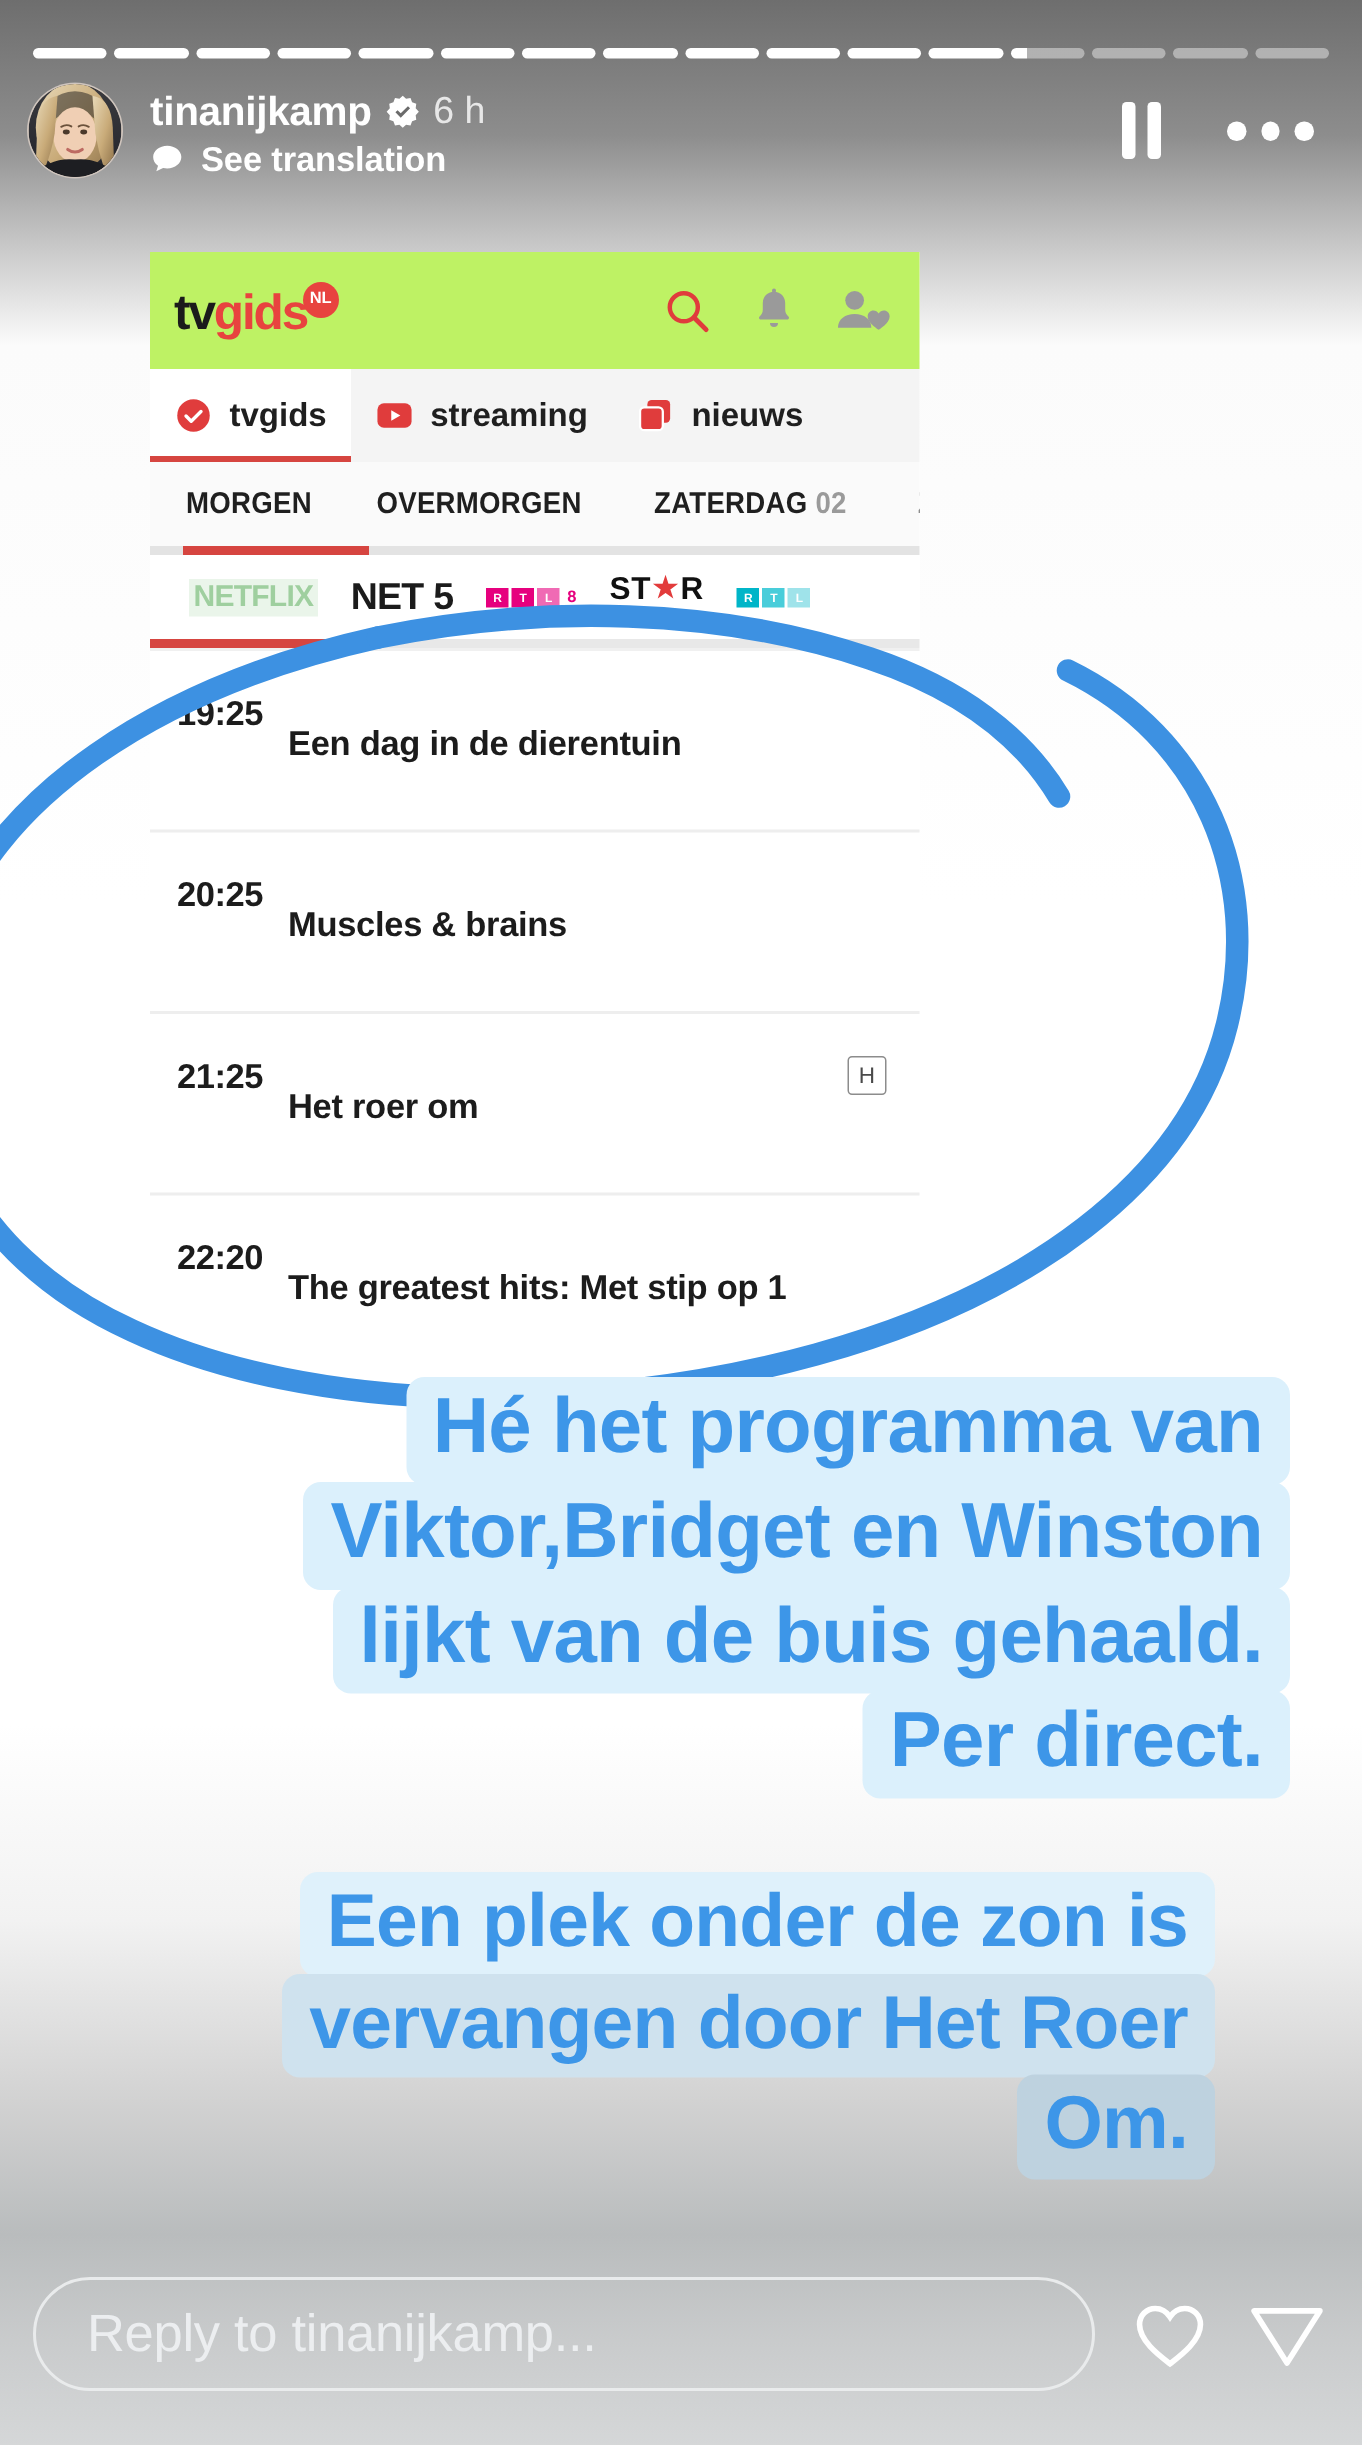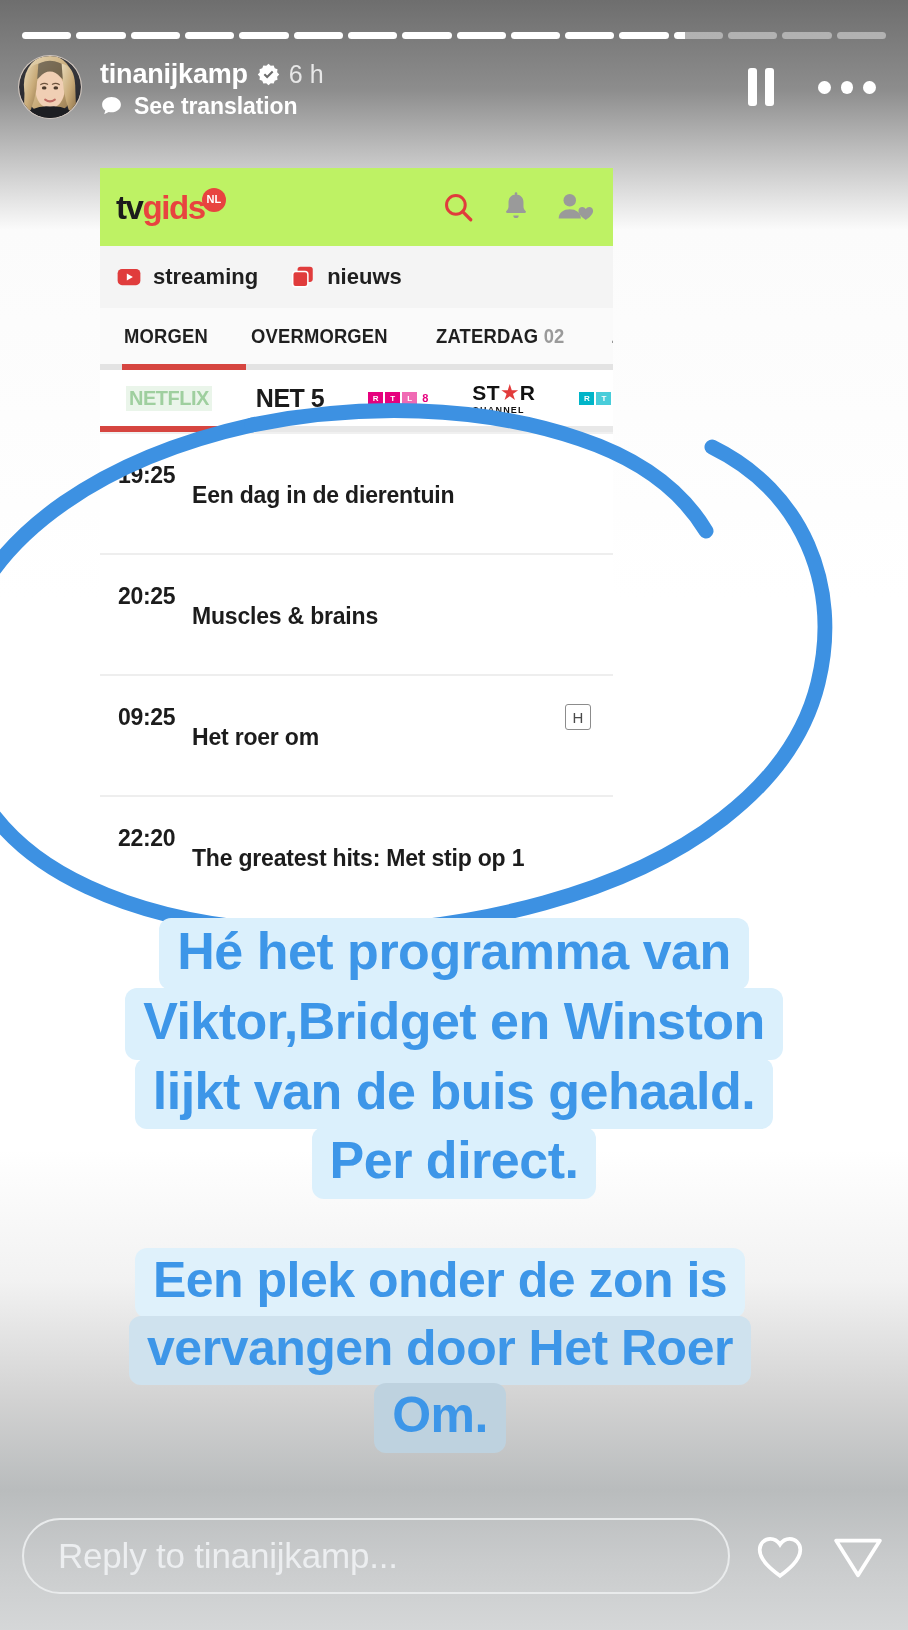--- a/index.html
+++ b/index.html
@@ -231,21 +231,21 @@
     background: #d64540;
   }
 
   .tv-channels {
     position: relative;
     height: 56px;
     background: #ffffff;
     display: flex;
     align-items: center;
     padding-left: 26px;
-    gap: 44px;
+    gap: 22px;
     overflow: hidden;
   }
   .chan { flex: 0 0 auto; display: flex; align-items: center; }
 
   .chan-netflix {
     font-size: 20px;
     font-weight: 800;
     color: #9fcf9f;
     letter-spacing: -0.5px;
     background: #eaf5ea;
@@ -309,21 +309,21 @@
   .circle-anno {
     position: absolute;
     left: -60px; top: 395px;
     width: 960px; height: 560px;
     pointer-events: none;
   }
 
   
   .text-overlay {
     position: absolute;
-    text-align: center;
+    text-align: right;
     font-weight: 800;
     color: #3d96e8;
     line-height: 1.15;
     letter-spacing: -0.5px;
   }
   .txt-block-1 {
     left: 48px; top: 918px;
     width: 812px;
     font-size: 52px;
   }
@@ -484,20 +484,29 @@
         </svg>
         <svg width="38" height="34" viewBox="0 0 28 24" aria-hidden="true">
           <circle cx="9.4" cy="7" r="4.6" fill="#9a9a9a"></circle>
           <path fill="#9a9a9a" d="M1.2 20.5c0-4.3 3.6-6.8 8.2-6.8s8.2 2.5 8.2 6.8z"></path>
           <path fill="#9a9a9a" d="M21.2 21.4s-5.4-3.1-5.4-6.5c0-1.7 1.3-2.9 2.8-2.9 1.1 0 2 .6 2.6 1.5.6-.9 1.5-1.5 2.6-1.5 1.5 0 2.8 1.2 2.8 2.9 0 3.4-5.4 6.5-5.4 6.5z"></path>
         </svg>
       </div>
     </div>
 
     <div class="tv-tabs" id="tv-tabs">
+        <div class="tv-tab active">
+          <span style="display: flex;">
+            <svg class="tab-ico" viewBox="0 0 24 24">
+              <circle cx="12" cy="12" r="10" fill="#e03c3c"></circle>
+              <path d="M7.4 12.3l3.2 3.2 6-6" fill="none" stroke="#fff" stroke-width="2.1" stroke-linecap="round" stroke-linejoin="round"></path>
+            </svg>
+          </span>
+          <span>tvgids</span>
+        </div>
         <div class="tv-tab">
           <span style="display: flex;">
             <svg class="tab-ico" viewBox="0 0 24 24">
               <rect x="1.5" y="4.5" width="21" height="15" rx="4" fill="#e03c3c"></rect>
               <path d="M10 8.8l5.6 3.2-5.6 3.2z" fill="#fff"></path>
             </svg>
           </span>
           <span>streaming</span>
         </div>
         <div class="tv-tab">
@@ -566,21 +575,21 @@
     <div class="prog-list" id="prog-list">
         <div class="prog-row">
           <div class="prog-time">19:25</div>
           <div class="prog-title">Een dag in de dierentuin</div>
         </div>
         <div class="prog-row">
           <div class="prog-time">20:25</div>
           <div class="prog-title">Muscles &amp; brains</div>
         </div>
         <div class="prog-row">
-          <div class="prog-time">09:25</div>
+          <div class="prog-time">21:25</div>
           <div class="prog-title">Het roer om</div>
           <div class="prog-badge">H</div>
         </div>
         <div class="prog-row">
           <div class="prog-time">22:20</div>
           <div class="prog-title">The greatest hits: Met stip op 1</div>
         </div>
       </div>
   </div>
 

